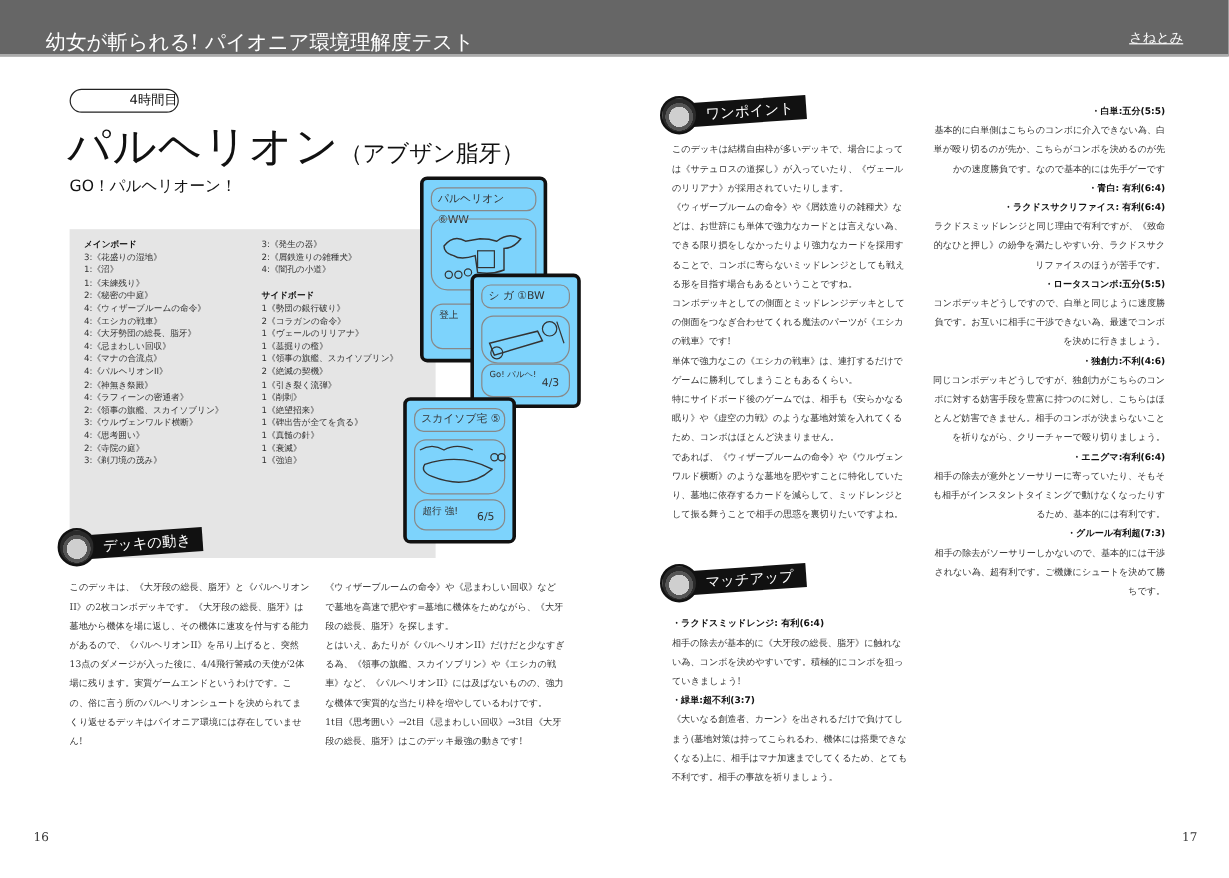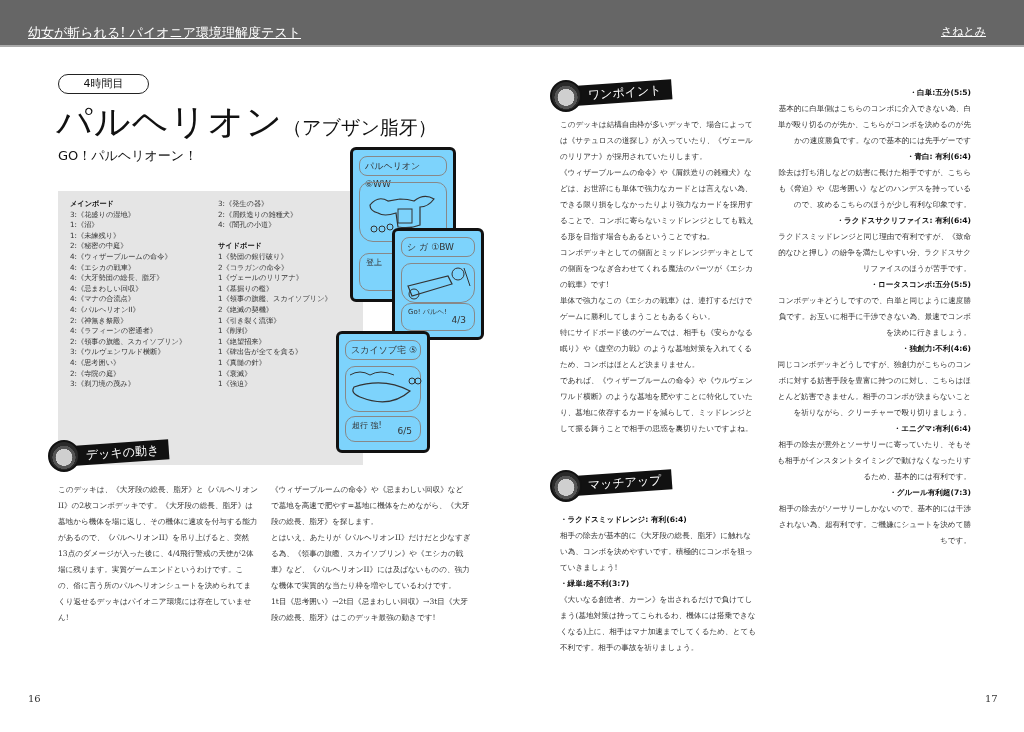--- a/index.html
+++ b/index.html
@@ -1,23 +1,23 @@
 <!DOCTYPE html>
 <html><head>
 <meta charset="utf-8">
 <style>
   * { box-sizing: border-box; margin: 0; padding: 0; }
   html, body { width: 1024px; height: 732px; background: #ffffff; overflow: hidden; }
   body { font-family: "DejaVu Sans", sans-serif; color: #222; position: relative; }
 
   .topbar { position: absolute; left: 0; top: 0; width: 1024px; height: 47px; background: #666666; border-bottom: 2px solid #aaaaaa; }
-  .topbar .left { position: absolute; left: 28px; top: 24px; font-family: "DejaVu Serif", serif; font-size: 13px; color: #fff; text-decoration: underline; }
+  .topbar .left { position: absolute; left: 38px; top: 24px; font-family: "DejaVu Serif", serif; font-size: 17px; color: #fff; }
   .topbar .right { position: absolute; right: 38px; top: 24px; font-family: "DejaVu Serif", serif; font-size: 11px; color: #fff; text-decoration: underline; }
 
-  .pill { position: absolute; left: 58px; top: 74px; width: 91px; height: 20px; border: 1.5px solid #222; border-radius: 10px; font-size: 11px; text-align: center; line-height: 17px; color: #111; }
+  .pill { position: absolute; left: 58px; top: 74px; width: 91px; height: 20px; border: 1.5px solid #222; border-radius: 10px; font-size: 11px; text-align: right; line-height: 17px; color: #111; }
   .title { position: absolute; left: 56px; top: 98px; white-space: nowrap; color: #111; }
   .title .main { font-size: 36px; letter-spacing: 1px; }
   .title .sub { font-size: 19px; }
   .tagline { position: absolute; left: 58px; top: 147px; font-size: 13px; line-height: 17px; color: #111; }
 
   .deckbox { position: absolute; left: 58px; top: 191px; width: 305px; height: 274px; background: #e5e5e5; }
   .deckcol { position: absolute; top: 8px; font-size: 7.2px; line-height: 10.6px; color: #333; }
   .deckcol.c1 { left: 12px; }
   .deckcol.c2 { left: 160px; }
   .deckcol .hd { font-weight: bold; color: #111; }
@@ -183,21 +183,20 @@
 <div class="body" style="left:560px; top:512px; width:198px;">
   <p class="b">・ラクドスミッドレンジ: 有利(6:4)</p>
   <p>相手の除去が基本的に《大牙段の総長、脂牙》に触れない為、コンボを決めやすいです。積極的にコンボを狙っていきましょう!</p>
   <p class="b">・緑単:超不利(3:7)</p>
   <p>《大いなる創造者、カーン》を出されるだけで負けてしまう(墓地対策は持ってこられるわ、機体には搭乗できなくなる)上に、相手はマナ加速までしてくるため、とても不利です。相手の事故を祈りましょう。</p>
 </div>
 <div class="body" style="left:773px; top:85px; width:198px;text-align:right;">
   <p class="b">・白単:五分(5:5)</p>
   <p>基本的に白単側はこちらのコンボに介入できない為、白単が殴り切るのが先か、こちらがコンボを決めるのが先かの速度勝負です。なので基本的には先手ゲーです</p>
   <p class="b">・青白: 有利(6:4)</p>
-  <p>除去は打ち消しなどの妨害に長けた相手ですが、こちらも《脅迫》や《思考囲い》などのハンデスを持っているので、攻めるこちらのほうが少し有利な印象です。</p>
   <p class="b">・ラクドスサクリファイス: 有利(6:4)</p>
   <p>ラクドスミッドレンジと同じ理由で有利ですが、《致命的なひと押し》の紛争を満たしやすい分、ラクドスサクリファイスのほうが苦手です。</p>
   <p class="b">・ロータスコンボ:五分(5:5)</p>
   <p>コンボデッキどうしですので、白単と同じように速度勝負です。お互いに相手に干渉できない為、最速でコンボを決めに行きましょう。</p>
   <p class="b">・独創力:不利(4:6)</p>
   <p>同じコンボデッキどうしですが、独創力がこちらのコンボに対する妨害手段を豊富に持つのに対し、こちらはほとんど妨害できません。相手のコンボが決まらないことを祈りながら、クリーチャーで殴り切りましょう。</p>
   <p class="b">・エニグマ:有利(6:4)</p>
   <p>相手の除去が意外とソーサリーに寄っていたり、そもそも相手がインスタントタイミングで動けなくなったりするため、基本的には有利です。</p>
   <p class="b">・グルール有利超(7:3)</p>
   <p>相手の除去がソーサリーしかないので、基本的には干渉されない為、超有利です。ご機嫌にシュートを決めて勝ちです。</p>

